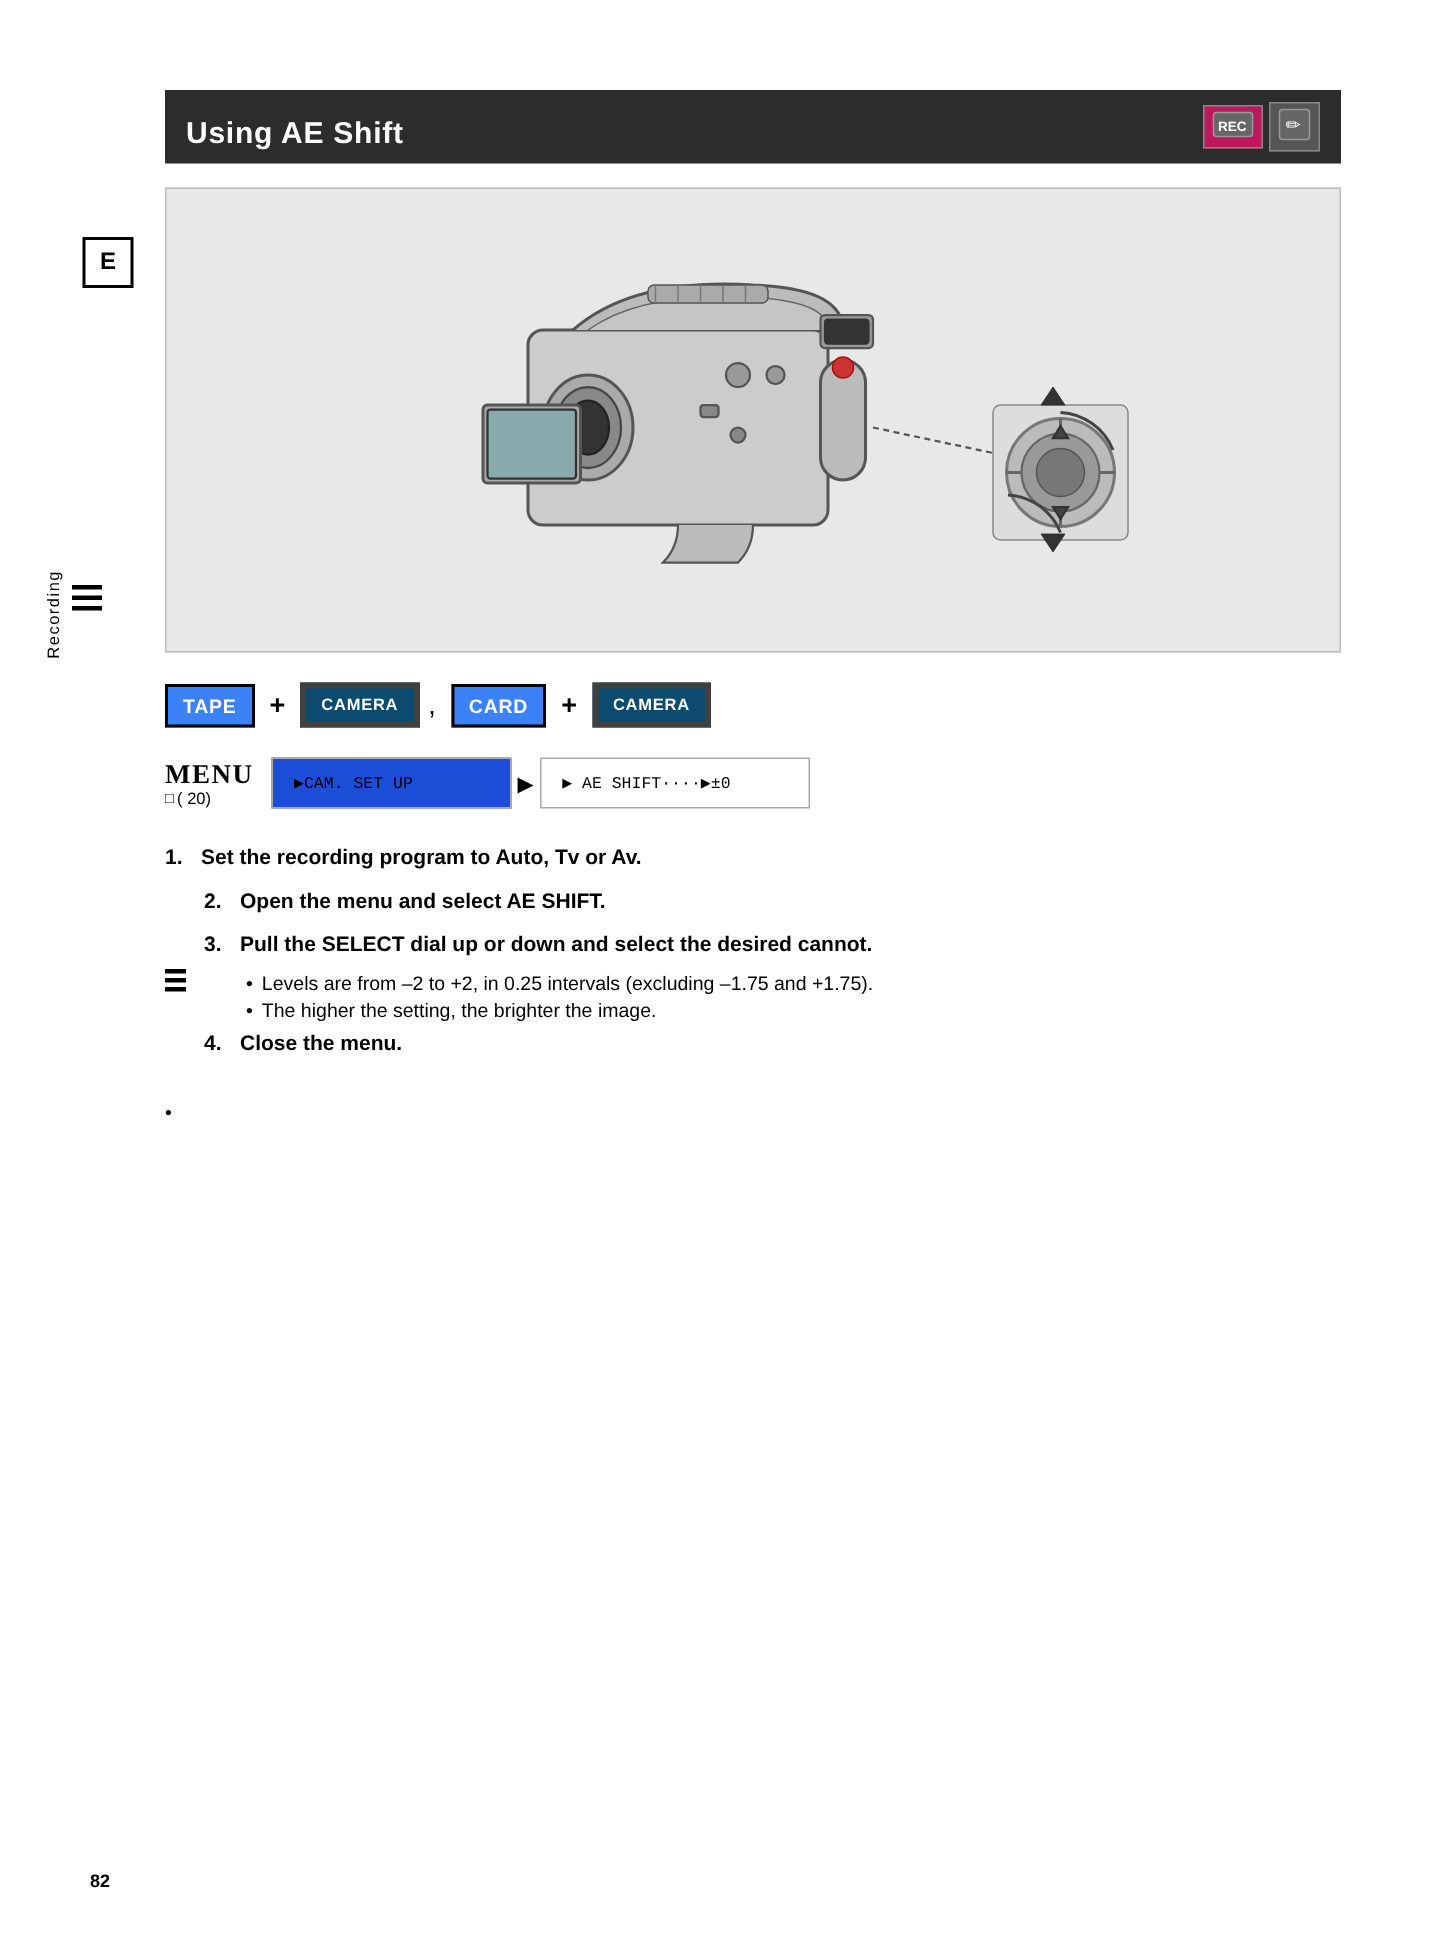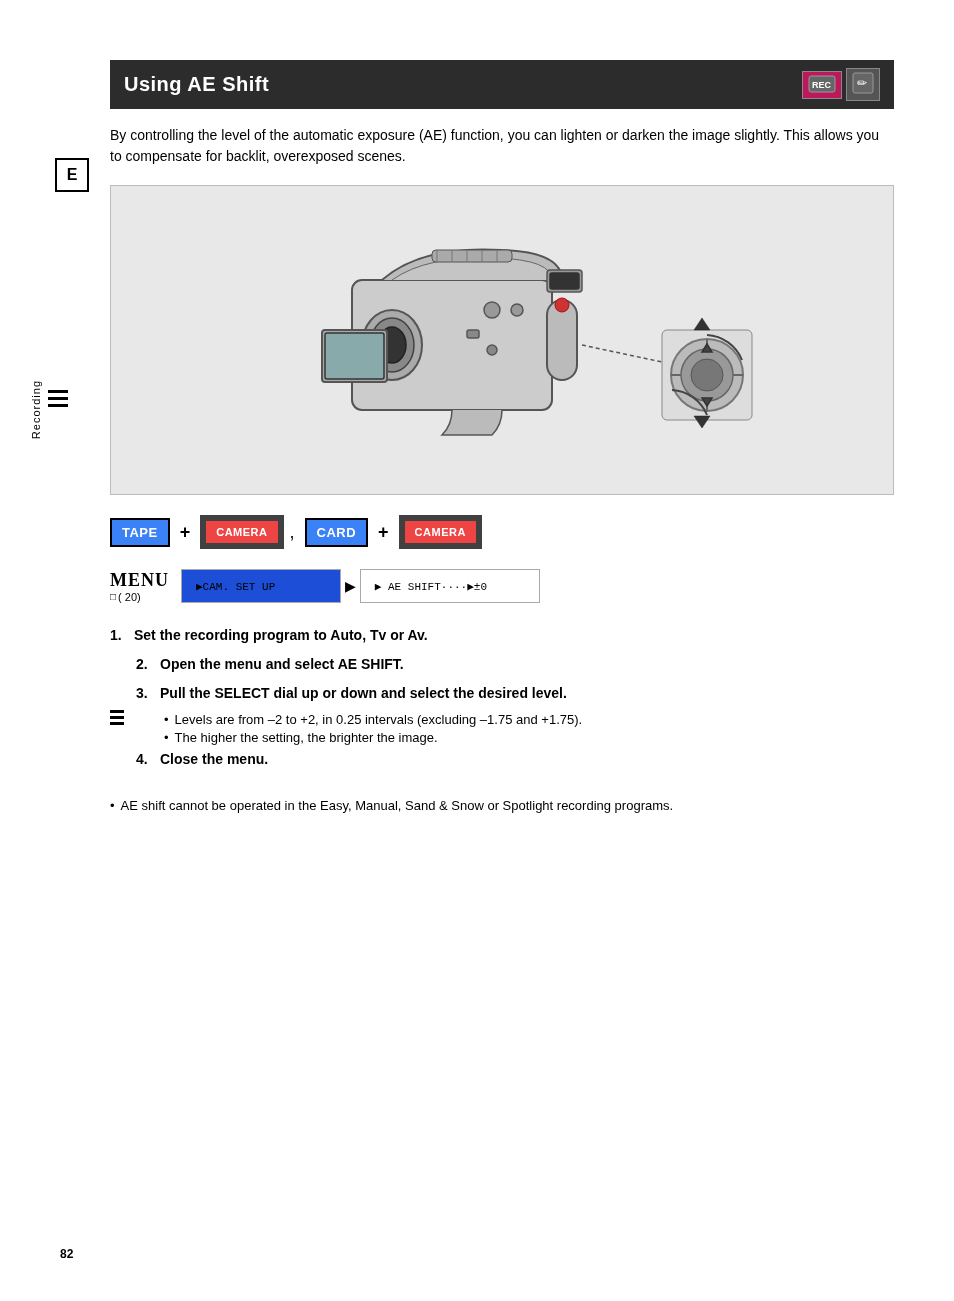--- a/index.html
+++ b/index.html
@@ -58,21 +58,21 @@
       writing-mode: vertical-rl;
       transform: rotate(180deg);
       font-size: 11px;
       letter-spacing: 1px;
       color: #000;
     }
 
     
     .title-bar {
       display: flex;
-      align-items: center;
+      align-items: flex-end;
       justify-content: space-between;
       background: #2c2c2c;
       padding: 8px 14px;
       margin-bottom: 16px;
     }
 
     .title-text {
       color: #fff;
       font-size: 20px;
       font-weight: bold;
@@ -149,22 +149,22 @@
       border: 2px solid #000;
       background: #3b82f6;
       color: #fff;
       letter-spacing: 0.5px;
     }
 
     .badge-outline {
       padding: 5px 10px;
       font-size: 11px;
       font-weight: bold;
-      border: 6px solid #404040;
-      background: #ef4444;
+      border: 4px solid #404040;
+      background: #0c4a6e;
       color: #fff;
       letter-spacing: 0.5px;
     }
 
     .plus-sign {
       font-size: 18px;
       font-weight: bold;
       color: #000;
       margin: 0 4px;
     }
@@ -358,21 +358,20 @@
       </span>
       <span class="title-icon-pencil">
         <svg width="22" height="22" viewBox="0 0 22 22" fill="none">
           <rect x="1" y="1" width="20" height="20" rx="2" fill="#666" stroke="#999" stroke-width="1"></rect>
           <text x="5" y="15" font-size="12" fill="white">✏</text>
         </svg>
       </span>
     </div>
   </div>
 
-  <p class="description">By controlling the level of the automatic exposure (AE) function, you can lighten or darken the image slightly. This allows you to compensate for backlit, overexposed scenes.</p>
 
   <div class="camera-image-box">
     <div class="camera-svg-container">
       <svg width="620" height="280" viewBox="0 0 620 280" xmlns="http://www.w3.org/2000/svg">
 
         <g fill="none" stroke="#333" stroke-width="1.5">
 
           <rect x="160" y="80" width="200" height="130" rx="10" fill="#ccc" stroke="#555" stroke-width="2"></rect>
 
           <ellipse cx="200" cy="145" rx="30" ry="35" fill="#aaa" stroke="#555" stroke-width="2"></ellipse>
@@ -477,21 +476,21 @@
       </div>
       <div style="flex: 1;">
 
         <div class="step-item">
           <span class="step-number">2.</span>
           <span class="step-text">Open the menu and select AE SHIFT.</span>
         </div>
 
         <div class="step-item">
           <span class="step-number">3.</span>
-          <span class="step-text">Pull the SELECT dial up or down and select the desired level.</span>
+          <span class="step-text">Pull the SELECT dial up or down and select the desired cannot.</span>
         </div>
 
         <ul class="sub-bullets">
           <li class="sub-bullet">
             <span class="bullet-dot">•</span>
             <span>Levels are from –2 to +2, in 0.25 intervals (excluding –1.75 and +1.75).</span>
           </li>
           <li class="sub-bullet">
             <span class="bullet-dot">•</span>
             <span>The higher the setting, the brighter the image.</span>
@@ -502,19 +501,18 @@
           <span class="step-number">4.</span>
           <span class="step-text">Close the menu.</span>
         </div>
       </div>
     </div>
   </div>
 
   <div class="note-section">
     <div class="note-bullet">
       <span style="margin-right: 6px;">•</span>
-      <span>AE shift cannot be operated in the Easy, Manual, Sand &amp; Snow or Spotlight recording programs.</span>
     </div>
   </div>
 
   <div class="page-number">82</div>
 
 </div>
 
 </body></html>

